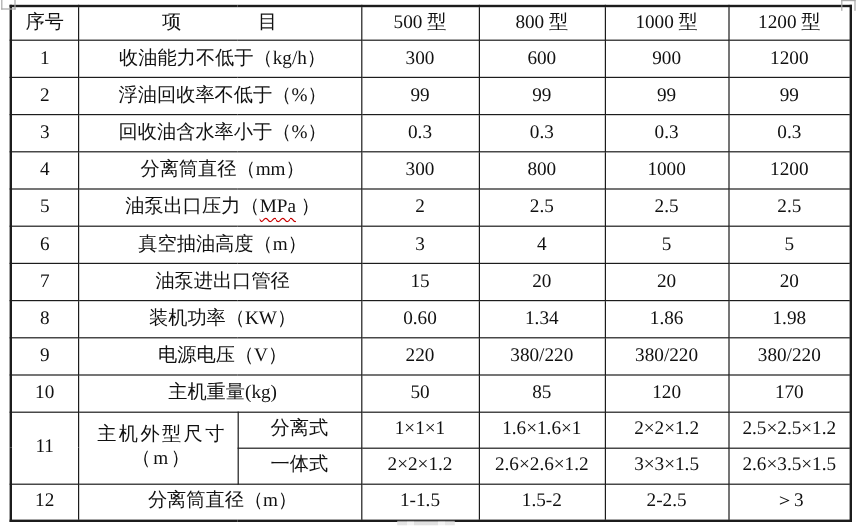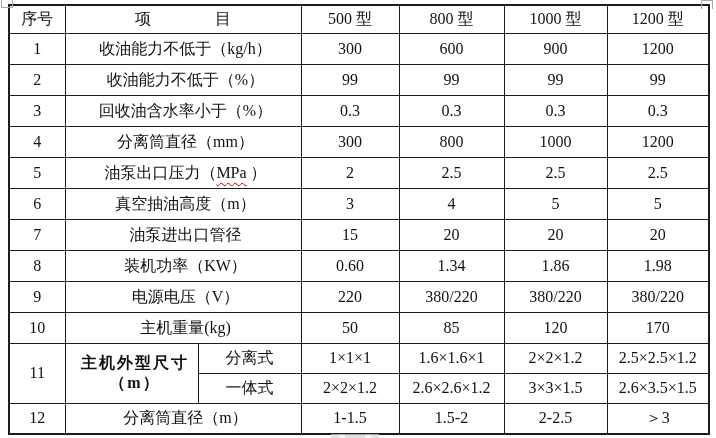--- a/index.html
+++ b/index.html
@@ -33,21 +33,21 @@
   }
   thead tr { height: 28px; padding-left: 36px; }
   tbody tr { height: 31px; }
   tbody tr.sub { height: 30px; }
   th { text-align: center; }
   td.no, td.val, td.sublabel { text-align: center; }
   td.label {
     text-align: center;
     padding: 1px 4px 1px 9px;
   }
-  td.group-label { padding: 1px 4px 1px 11px; letter-spacing: 2px; font-weight: bold; }
+  td.group-label { padding: 1px 4px 1px 11px; letter-spacing: 2px; }
   .wavy {
     text-decoration-line: underline;
     text-decoration-style: wavy;
     text-decoration-thickness: 1px;
     text-underline-offset: 4px;
   }
   
   .handle {
     position: absolute;
     width: 10px; height: 7px;
@@ -93,21 +93,21 @@
         <tr>
           <td class="no">1</td>
           <td class="label" colspan="2">收油能力不低于（kg/h）</td>
           <td class="val">300</td>
           <td class="val">600</td>
           <td class="val">900</td>
           <td class="val">1200</td>
         </tr>
         <tr>
           <td class="no">2</td>
-          <td class="label" colspan="2">收油能力不低于（%）</td>
+          <td class="label" colspan="2">浮油回收率不低于（%）</td>
           <td class="val">99</td>
           <td class="val">99</td>
           <td class="val">99</td>
           <td class="val">99</td>
         </tr>
         <tr>
           <td class="no">3</td>
           <td class="label" colspan="2">回收油含水率小于（%）</td>
           <td class="val">0.3</td>
           <td class="val">0.3</td>

